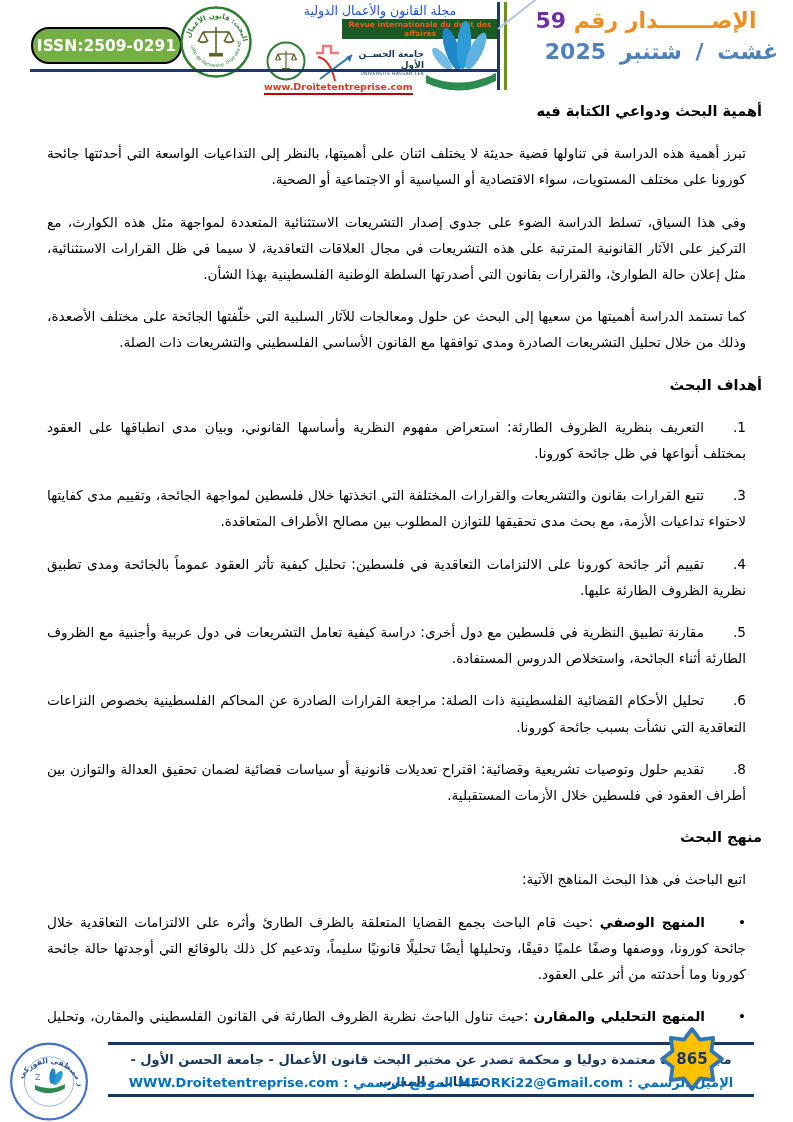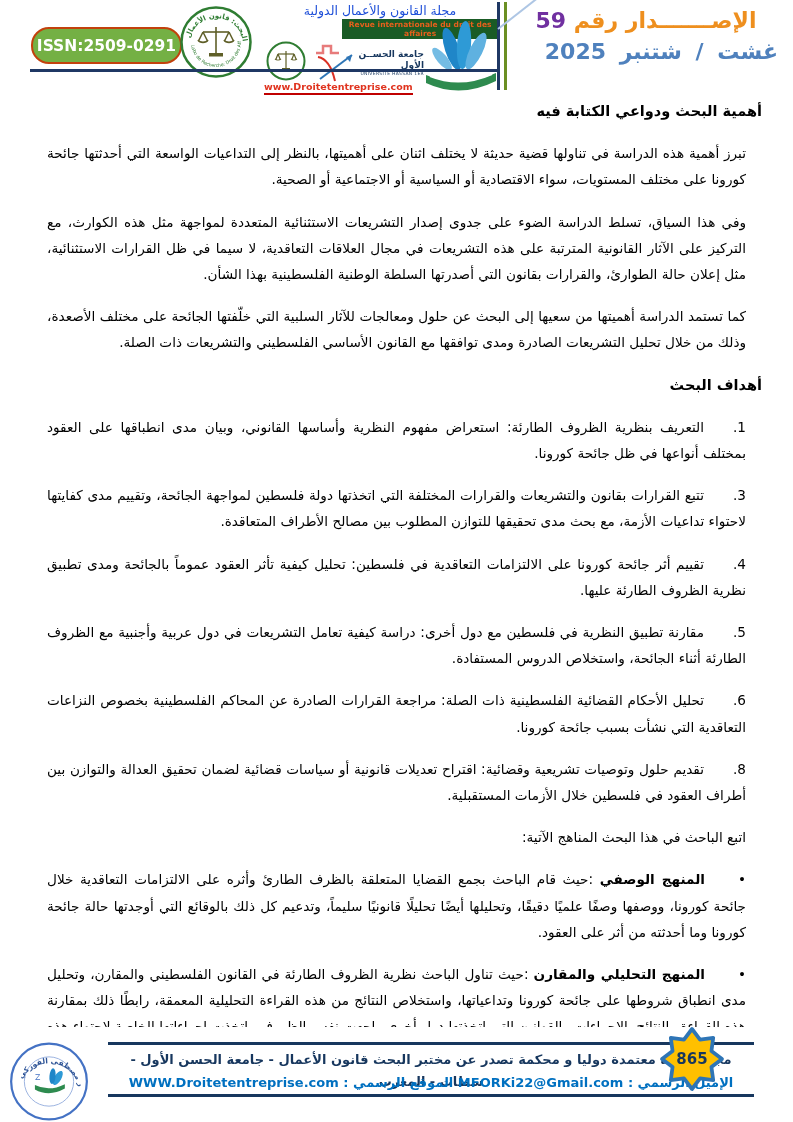--- a/index.html
+++ b/index.html
@@ -1,20 +1,20 @@
 <!DOCTYPE html>
 <html lang="ar"><head>
 <meta charset="utf-8">
 <style>
   html,body{margin:0;padding:0;background:#e8e8e8;}
   .page{position:relative;width:793px;height:1122px;background:#ffffff;overflow:hidden;
         font-family:"DejaVu Sans",sans-serif;margin:0 auto;}
   
   .issn-pill{position:absolute;left:31px;top:27px;width:147px;height:33px;background:#74B044;
-             border:2px solid #c2410c;border-radius:18px;color:#fff;font-weight:bold;
+             border:2px solid #000000;border-radius:18px;color:#fff;font-weight:bold;
              font-size:15.5px;display:flex;align-items:center;justify-content:center;}
   .lab-logo{position:absolute;left:179px;top:5px;width:74px;height:74px;}
   .journal-block{position:absolute;left:262px;top:3px;width:236px;height:88px;}
   .jt-ar{color:#1d4ed8;font-weight:normal;font-size:12.5px;text-align:center;direction:rtl;line-height:15px;}
   .jt-fr{background:#1A5B25;color:#E8601C;font-size:7.5px;font-weight:bold;text-align:center;
          width:66%;margin:1px 0 2px auto;padding:1px 0;}
   .j-mid{position:relative;height:46px;}
   .mini-circle{position:absolute;left:4px;top:0;width:40px;height:40px;}
   .chart-ic{position:absolute;left:52px;top:2px;}
   .univ{position:absolute;left:84px;top:8px;color:#17375E;direction:rtl;text-align:right;width:78px;}
@@ -149,26 +149,27 @@
   <div class="main">
 
     <h2>أهمية البحث ودواعي الكتابة فيه</h2>
     <p>تبرز أهمية هذه الدراسة في تناولها قضية حديثة لا يختلف اثنان على أهميتها، بالنظر إلى التداعيات الواسعة التي أحدثتها جائحة كورونا على مختلف المستويات، سواء الاقتصادية أو السياسية أو الاجتماعية أو الصحية.</p>
     <p>وفي هذا السياق، تسلط الدراسة الضوء على جدوى إصدار التشريعات الاستثنائية المتعددة لمواجهة مثل هذه الكوارث، مع التركيز على الآثار القانونية المترتبة على هذه التشريعات في مجال العلاقات التعاقدية، لا سيما في ظل القرارات الاستثنائية، مثل إعلان حالة الطوارئ، والقرارات بقانون التي أصدرتها السلطة الوطنية الفلسطينية بهذا الشأن.</p>
     <p>كما تستمد الدراسة أهميتها من سعيها إلى البحث عن حلول ومعالجات للآثار السلبية التي خلّفتها الجائحة على مختلف الأصعدة، وذلك من خلال تحليل التشريعات الصادرة ومدى توافقها مع القانون الأساسي الفلسطيني والتشريعات ذات الصلة.</p>
 
     <h2>أهداف البحث</h2>
 
     <p class="li"><span class="li-num">1.</span><span class="li-gap"></span><span>التعريف بنظرية الظروف الطارئة: استعراض مفهوم النظرية وأساسها القانوني، وبيان مدى انطباقها على العقود بمختلف أنواعها في ظل جائحة كورونا.</span></p>
-    <p class="li"><span class="li-num">3.</span><span class="li-gap"></span><span>تتبع القرارات بقانون والتشريعات والقرارات المختلفة التي اتخذتها دولة فلسطين لمواجهة الجائحة، وتقييم مدى كفايتها لاحتواء تداعيات الأزمة، مع بحث مدى تحقيقها للتوازن المطلوب بين مصالح الأطراف المتعاقدة.</span></p>
+    <p class="li"><span class="li-num">3.</span><span class="li-gap"></span><span>تتبع القرارات بقانون والتشريعات والقرارات المختلفة التي اتخذتها خلال فلسطين لمواجهة الجائحة، وتقييم مدى كفايتها لاحتواء تداعيات الأزمة، مع بحث مدى تحقيقها للتوازن المطلوب بين مصالح الأطراف المتعاقدة.</span></p>
     <p class="li"><span class="li-num">4.</span><span class="li-gap"></span><span>تقييم أثر جائحة كورونا على الالتزامات التعاقدية في فلسطين: تحليل كيفية تأثر العقود عموماً بالجائحة ومدى تطبيق نظرية الظروف الطارئة عليها.</span></p>
     <p class="li"><span class="li-num">5.</span><span class="li-gap"></span><span>مقارنة تطبيق النظرية في فلسطين مع دول أخرى: دراسة كيفية تعامل التشريعات في دول عربية وأجنبية مع الظروف الطارئة أثناء الجائحة، واستخلاص الدروس المستفادة.</span></p>
     <p class="li"><span class="li-num">6.</span><span class="li-gap"></span><span>تحليل الأحكام القضائية الفلسطينية ذات الصلة: مراجعة القرارات الصادرة عن المحاكم الفلسطينية بخصوص النزاعات التعاقدية التي نشأت بسبب جائحة كورونا.</span></p>
     <p class="li"><span class="li-num">8.</span><span class="li-gap"></span><span>تقديم حلول وتوصيات تشريعية وقضائية: اقتراح تعديلات قانونية أو سياسات قضائية لضمان تحقيق العدالة والتوازن بين أطراف العقود في فلسطين خلال الأزمات المستقبلية.</span></p>
 
+    <h2>منهج البحث</h2>
     <p>اتبع الباحث في هذا البحث المناهج الآتية:</p>
 
     <p class="li"><span>•</span><span class="b-gap"></span><span class="lead">المنهج الوصفي</span><span> :</span><span>حيث قام الباحث بجمع القضايا المتعلقة بالظرف الطارئ وأثره على الالتزامات التعاقدية خلال جائحة كورونا، ووصفها وصفًا علميًا دقيقًا، وتحليلها أيضًا تحليلًا قانونيًا سليماً، وتدعيم كل ذلك بالوقائع التي أوجدتها حالة جائحة كورونا وما أحدثته من أثر على العقود.</span></p>
     <p class="li"><span>•</span><span class="b-gap"></span><span class="lead">المنهج التحليلي والمقارن</span><span> :</span><span>حيث تناول الباحث نظرية الظروف الطارئة في القانون الفلسطيني والمقارن، وتحليل مدى انطباق شروطها على جائحة كورونا وتداعياتها، واستخلاص النتائج من هذه القراءة التحليلية المعمقة، رابطًا ذلك بمقارنة هذه القراءة والنتائج بالإجراءات والقوانين التي اتخذتها دول أخرى واجهت نفس الظروف واتخذت إجراءاتها الخاصة لاحتواء هذه الجائحة، وخصوصًا مصر والأردن الشقيقتين.</span></p>
 
   </div>
 
   <svg class="stamp" width="92" height="81" viewBox="0 0 92 92">
     <circle cx="46" cy="46" r="43" fill="#ffffff" stroke="#4472C4" stroke-width="2.5"></circle>
     <circle cx="46" cy="46" r="28" fill="none" stroke="#8FAADC" stroke-width="1"></circle>

